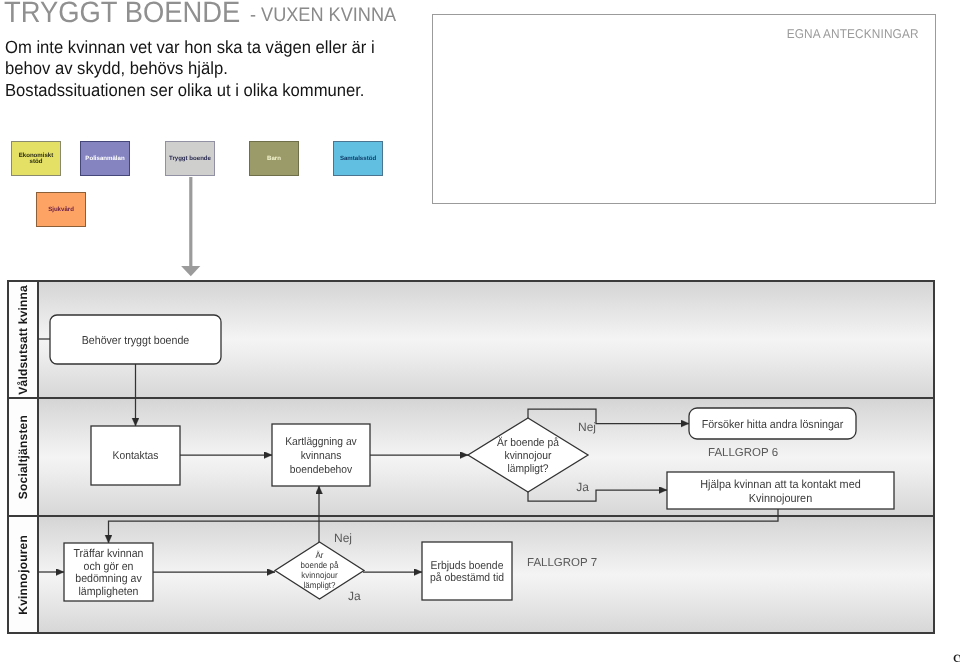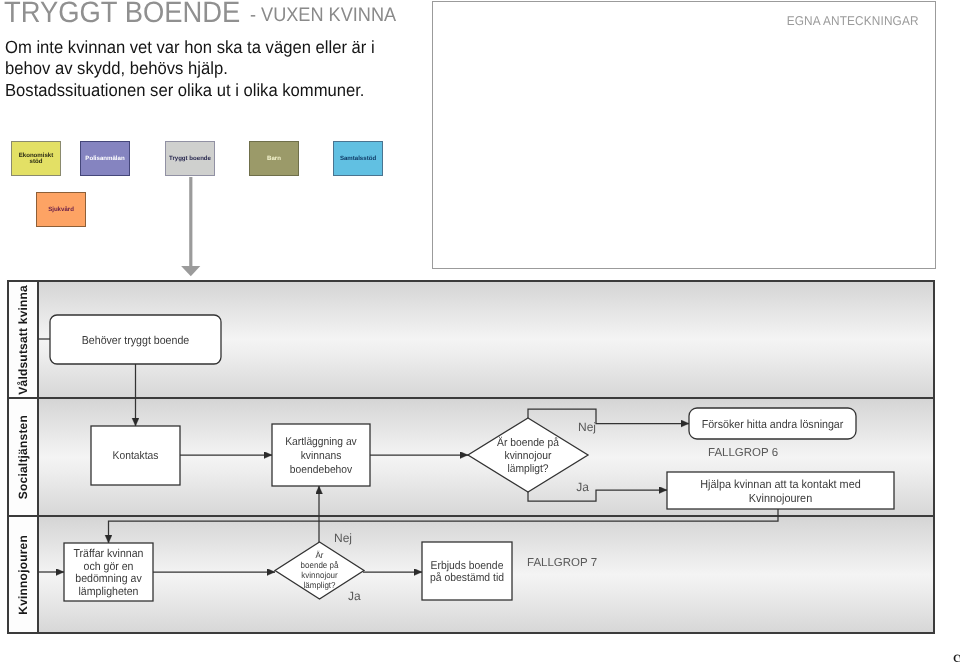--- a/index.html
+++ b/index.html
@@ -8,21 +8,21 @@
   body{width:960px;height:662px;position:relative;overflow:hidden;
        font-family:"Liberation Sans",sans-serif;color:#000;}
   .page{position:absolute;left:0;top:0;width:960px;height:662px;}
   
   #title{position:absolute;left:4px;top:-4.5px;font-size:29.5px;color:#909090;
          transform:scaleX(0.928);transform-origin:left top;white-space:nowrap;}
   #subtitle{position:absolute;left:250px;top:3.5px;font-size:19.5px;color:#8a8a8a;
             transform:scaleX(0.93);transform-origin:left top;white-space:nowrap;}
   #body-text{position:absolute;left:5px;top:36.5px;width:460px;font-size:17.6px;line-height:21.5px;color:#151515;
              transform:scaleX(0.945);transform-origin:left top;white-space:nowrap;}
-  #notes-box{position:absolute;left:432px;top:1px;width:504px;height:268px;border:1px solid #9b9b9b;box-sizing:border-box;}
+  #notes-box{position:absolute;left:432px;top:14px;width:504px;height:190px;border:1px solid #9b9b9b;box-sizing:border-box;}
   #notes-label{position:absolute;right:16px;top:10.5px;font-size:12.8px;color:#9b9b9b;letter-spacing:.15px;transform:scaleX(0.925);transform-origin:right top;white-space:nowrap;}
   
   .chip{position:absolute;height:35px;width:50px;border:1px solid #7d7d6b;box-sizing:border-box;
         display:flex;align-items:center;justify-content:center;text-align:center;
         font-size:5px;font-weight:bold;line-height:6px;}
   
   #bigarrow{position:absolute;left:176px;top:177px;}
   
   #lanes{position:absolute;left:7px;top:280px;width:928px;height:354px;border:2px solid #3b3b3b;box-sizing:border-box;}
   #lanes .lane:nth-child(1){height:115px;}

